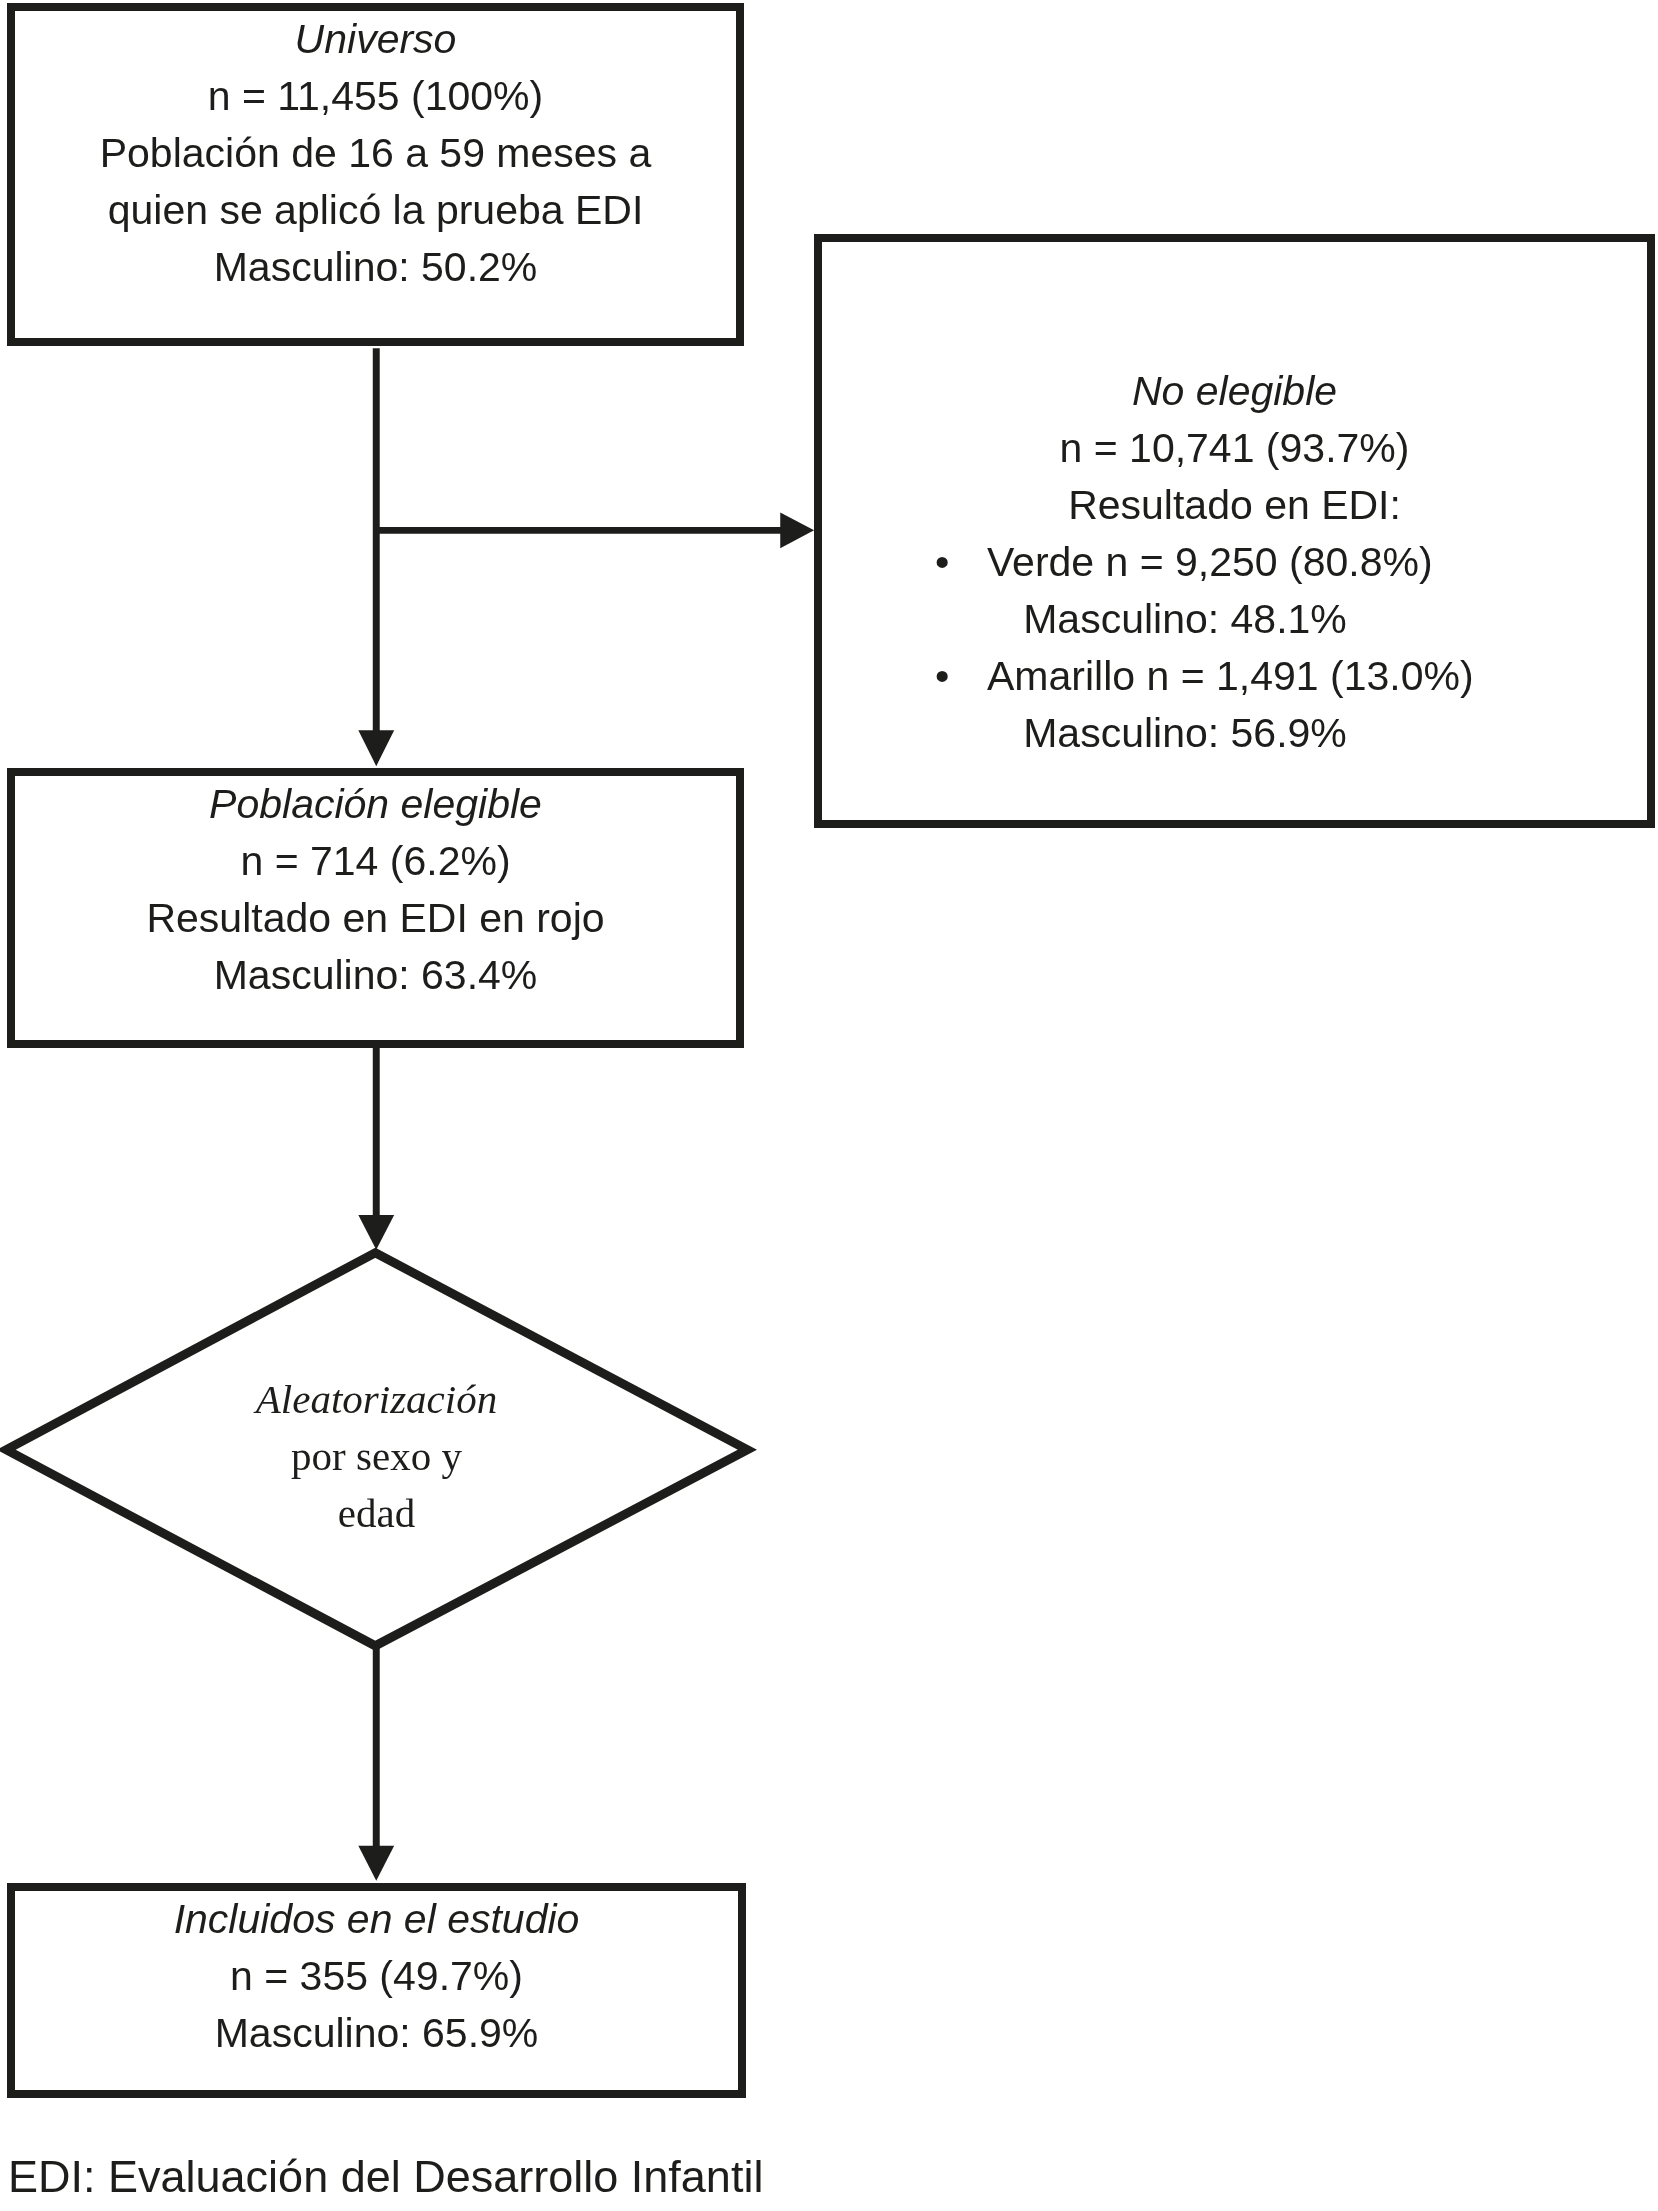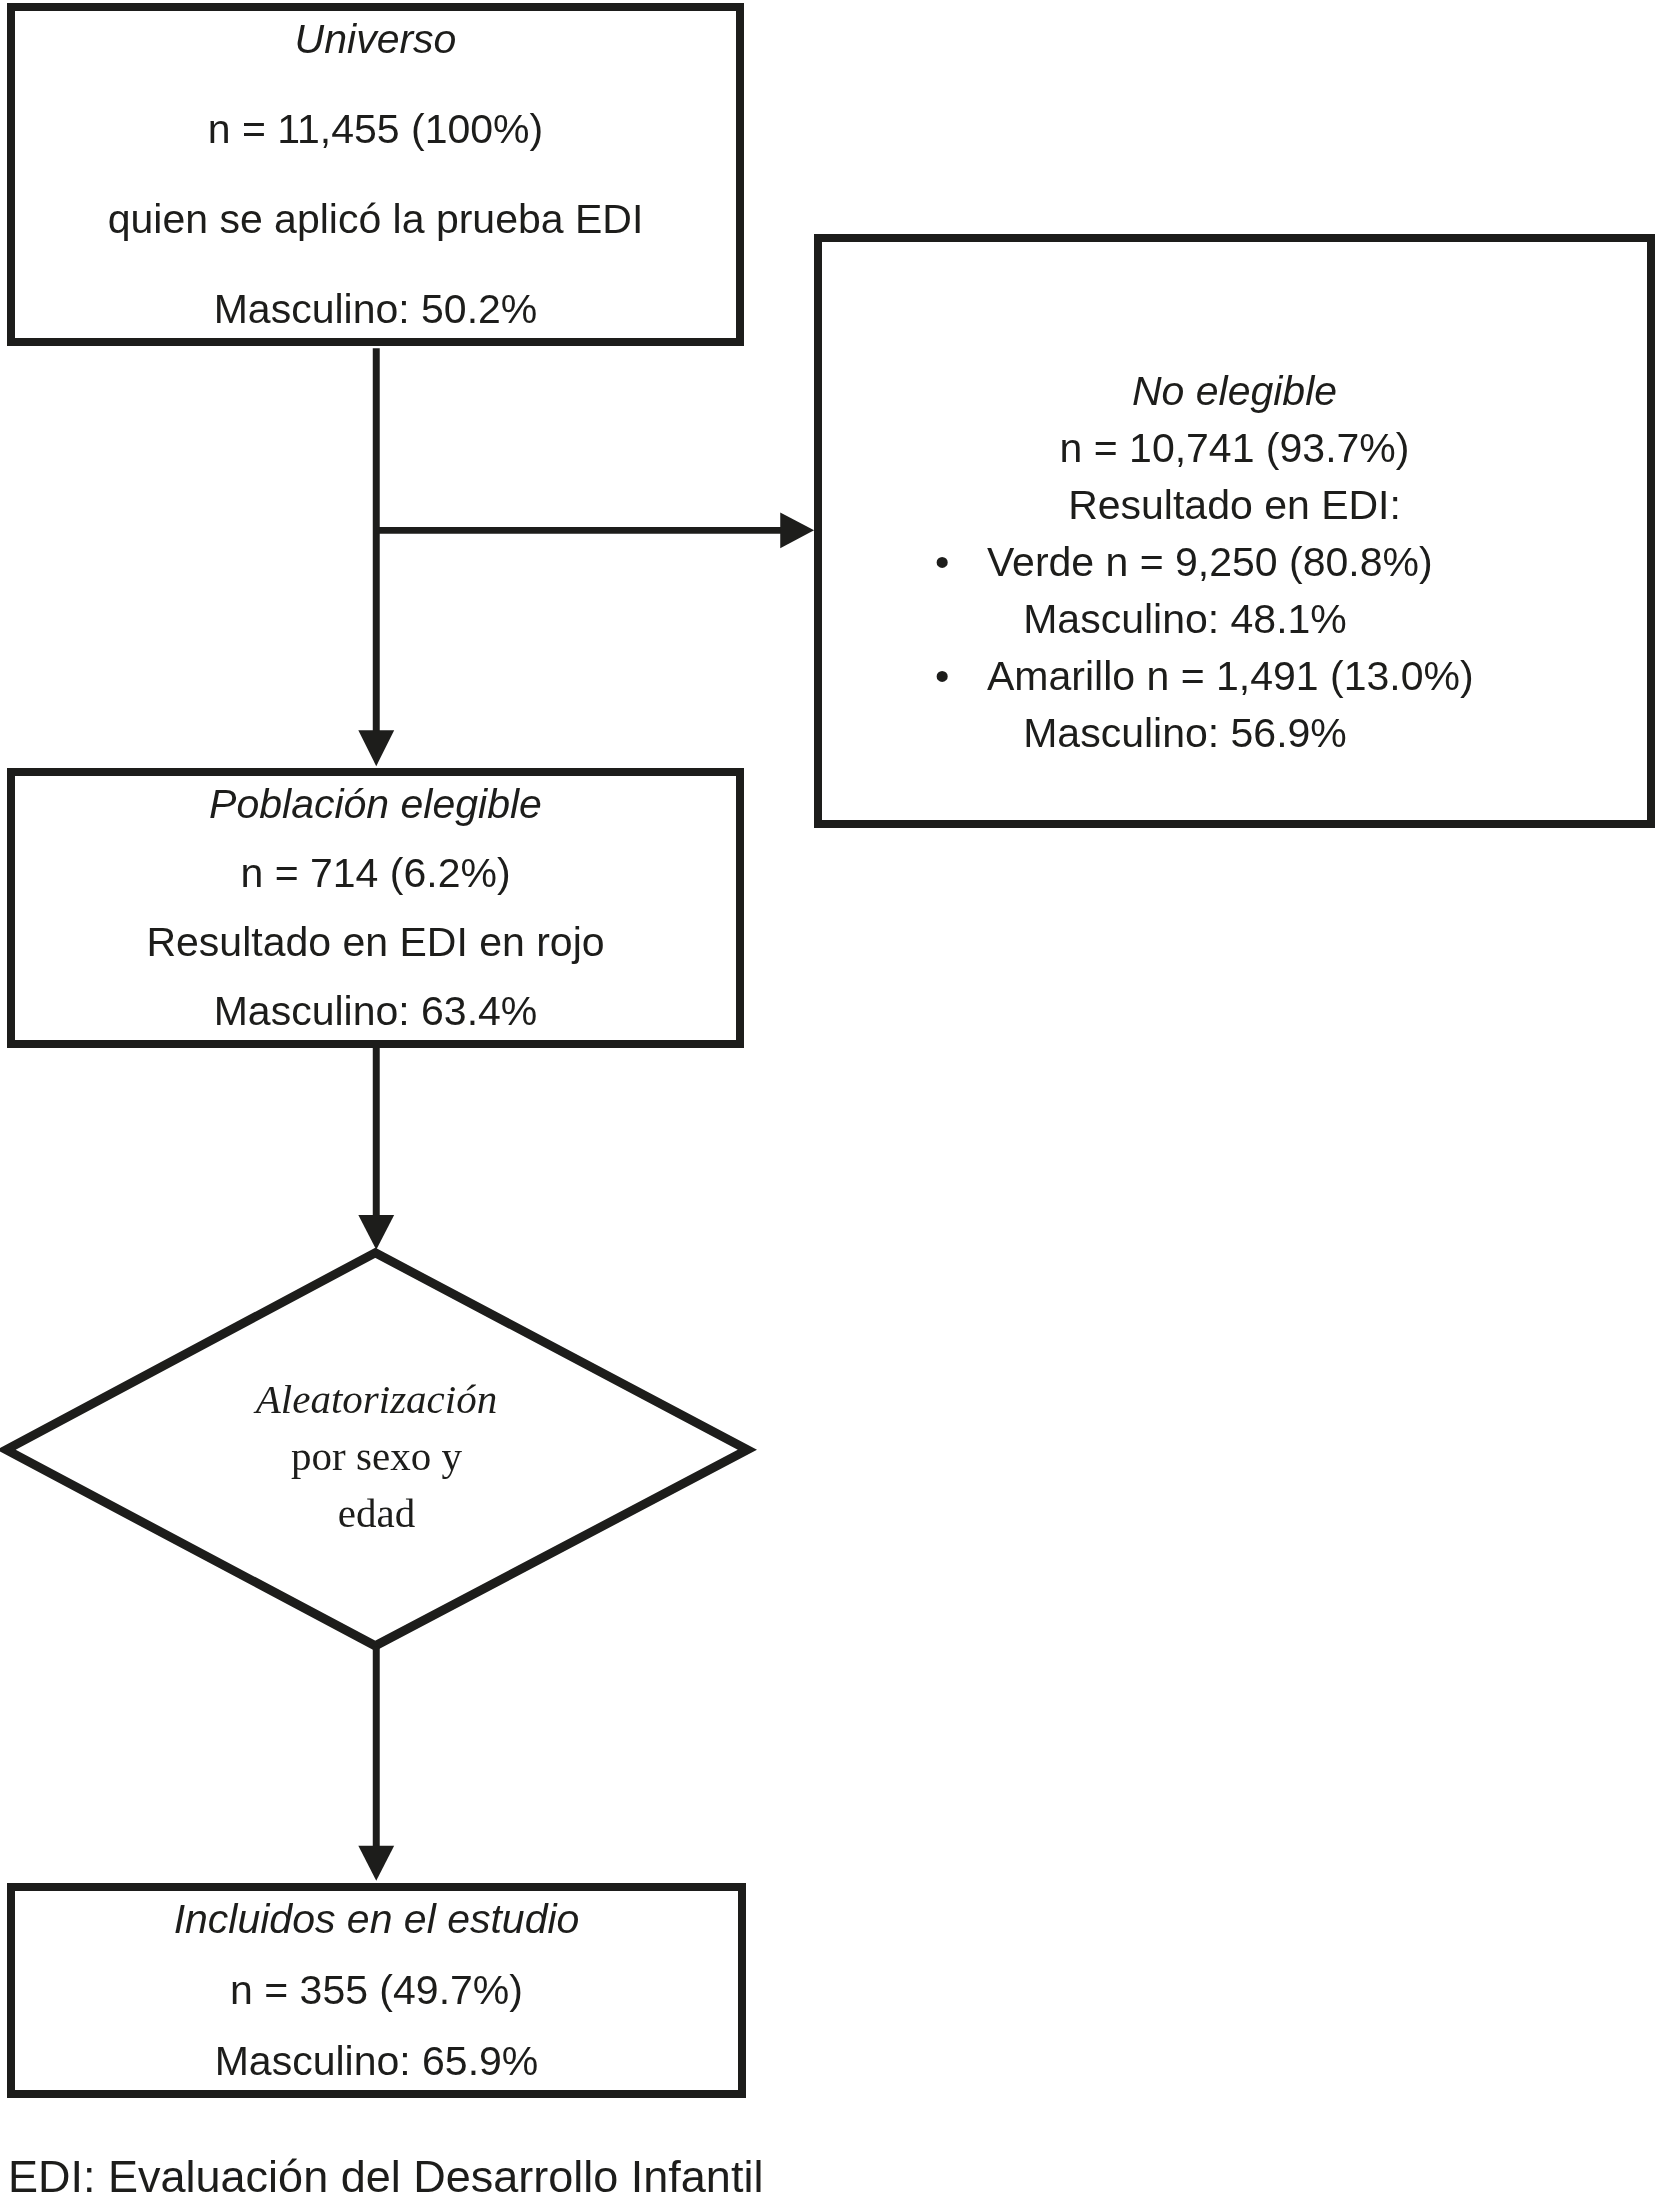--- a/index.html
+++ b/index.html
@@ -22,21 +22,21 @@
     z-index:1;
   }
 
   .box {
     position:absolute;
     z-index:2;
     border:8px solid var(--ink);
     background:#ffffff;
     display:flex;
     flex-direction:column;
-    justify-content:space-between;
+    justify-content:flex-start;
     text-align:center;
     font-size:41px;
     line-height:57px;
   }
 
   .title { font-style:italic; }
 
   .box-universo   { left:7px;   top:3px;    width:737px; height:343px; }
   .box-noelegible { left:814px; top:234px;  width:841px; height:594px;
                     justify-content:flex-start; padding-top:121px; }
@@ -84,20 +84,21 @@
 
     <polygon points="377,1259 751,1457 377,1654 6,1457" fill="#ffffff" stroke="#1d1d1b" stroke-width="9"></polygon>
 
     <line x1="378" y1="1655" x2="378" y2="1858" stroke="#1d1d1b" stroke-width="7"></line>
     <polygon points="360,1855 396,1855 378,1890" fill="#1d1d1b"></polygon>
   </svg>
 
   <div class="box box-universo">
     <div class="title">Universo</div>
     <div>n = 11,455 (100%)</div>
+    <div>Población de 16 a 59 meses a</div>
     <div>quien se aplicó la prueba EDI</div>
     <div>Masculino: 50.2%</div>
   </div>
 
   <div class="box box-noelegible">
     <div class="title">No elegible</div>
     <div>n = 10,741 (93.7%)</div>
     <div>Resultado en EDI:</div>
     <div class="bullet-line">
       <span class="bullet-glyph">•</span><span>Verde n = 9,250 (80.8%)</span>

